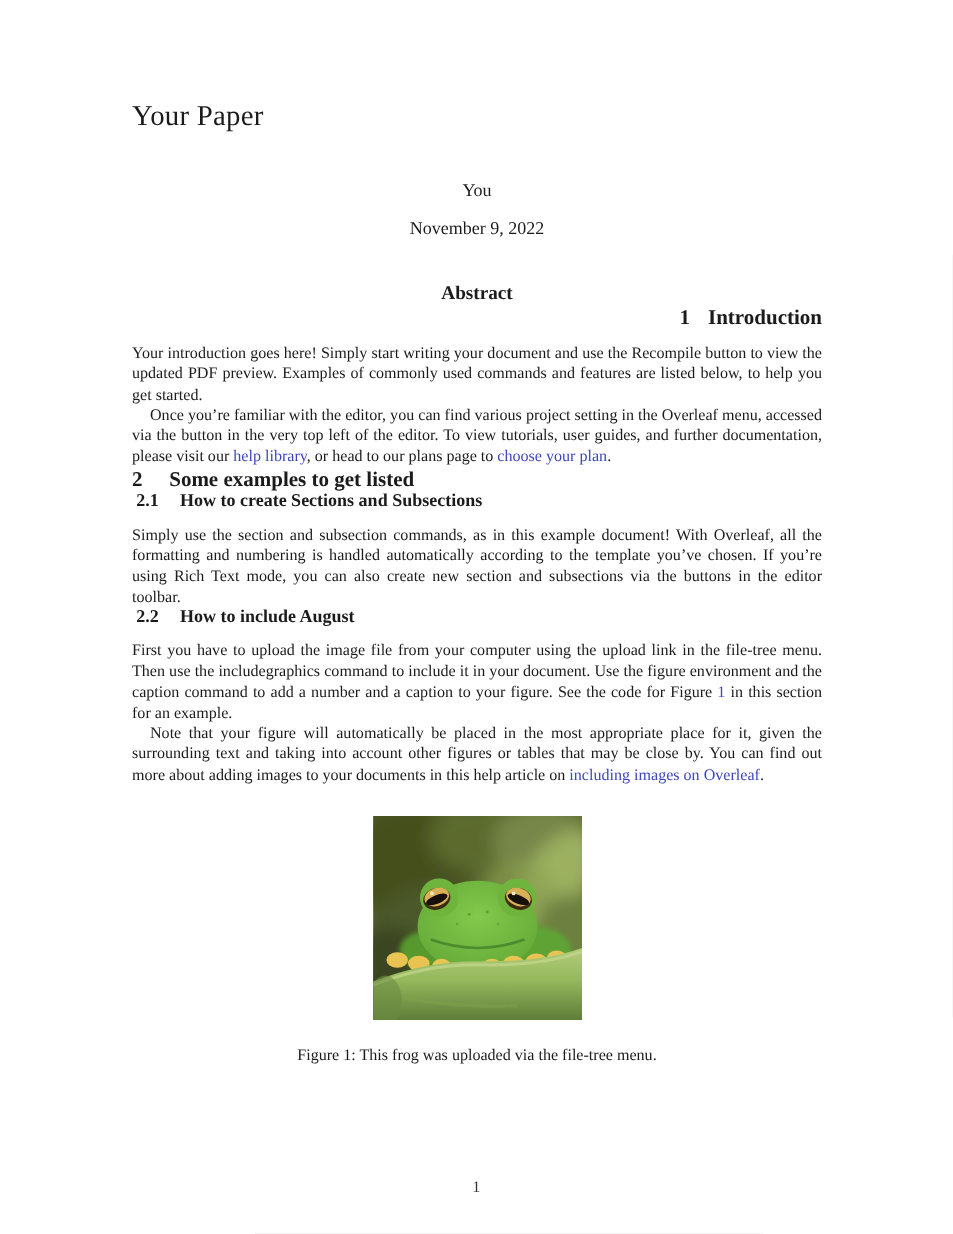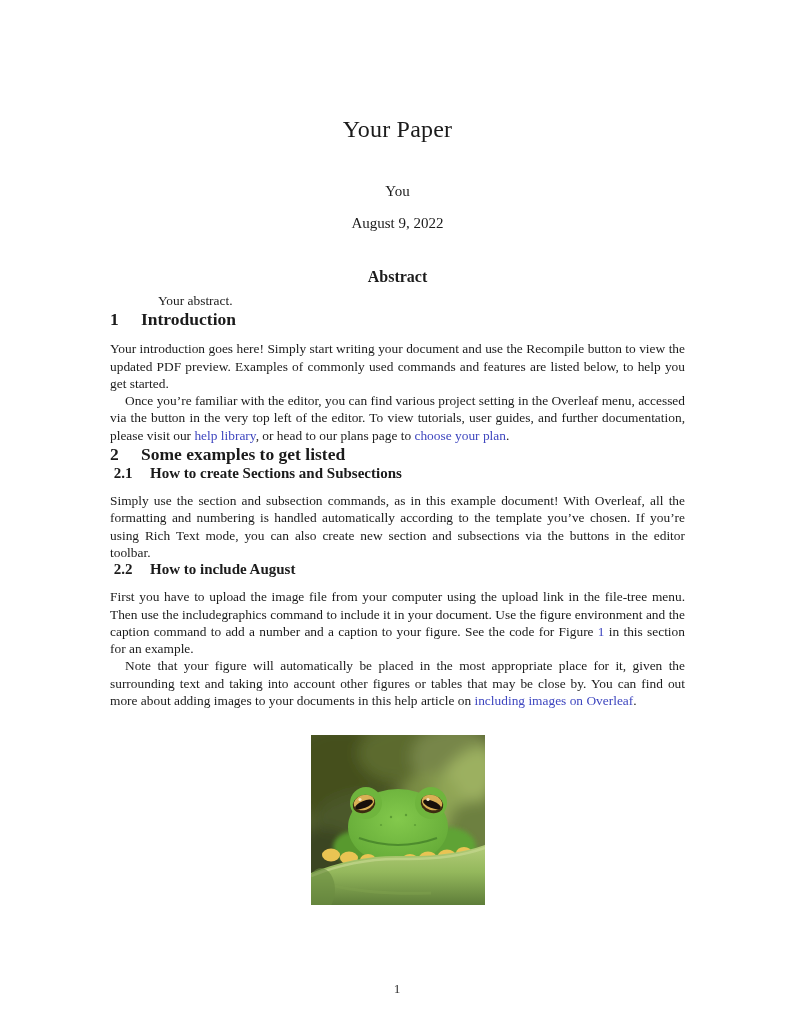--- a/index.html
+++ b/index.html
@@ -14,22 +14,21 @@
     overflow: hidden;
   }
   .content {
     position: absolute;
     left: 110px;
     right: 109px;
     top: 0;
   }
   .doc-title {
     margin: 0;
-    padding-top: 116px;
-    text-align: center;
+    padding-top: 84px;
     font-size: 24px;
     font-weight: 400;
     letter-spacing: 0.2px;
   }
   .doc-author {
     margin-top: 40px;
     text-align: center;
     font-size: 15px;
   }
   .doc-date {
@@ -47,21 +46,21 @@
     margin: 6px 33px 0 33px;
     text-indent: 15px;
     font-size: 13.4px;
     line-height: 17.3px;
   }
   h2.section {
     margin: 0;
     font-size: 17.5px;
     font-weight: 700;
   }
-  .sec-1 { margin-top: 29px; }
+  .sec-1 { margin-top: 29px; text-align: right; }
   .sec-2 { margin-top: 27px; }
   h3.subsection {
     margin: 0;
     font-size: 15px;
     font-weight: 700;
   }
   .sub-21 { margin-top: 20px; }
   .sub-22 { margin-top: 25px; }
   .secnum { display: inline-block; min-width: 16px; margin-right: 15px; }
   .secnum.sub { min-width: 26px; margin-right: 14px; text-align: center; }
@@ -103,24 +102,23 @@
   }
 </style>
 </head>
 <body>
 
 <div class="page">
   <div class="content">
 
     <h1 class="doc-title">Your Paper</h1>
     <div class="doc-author">You</div>
-    <div class="doc-date">August 9, 2022</div>
+    <div class="doc-date">November 9, 2022</div>
 
     <div class="abstract-heading">Abstract</div>
-    <p class="abstract-text">Your abstract.</p>
 
     <h2 class="section sec-1"><span class="secnum">1</span><span>Introduction</span></h2>
 
     <p class="body-par first">Your introduction goes here! Simply start writing your document and use the Recompile button to view the updated PDF preview. Examples of commonly used commands and features are listed below, to help you get started.</p>
 
     <p class="body-par indent"><span>Once you’re familiar with the editor, you can find various project setting in the Overleaf menu, accessed via the button in the very top left of the editor. To view tutorials, user guides, and further documentation, please visit our </span><a class="doclink" style="color: rgb(62, 70, 191);">help library</a><span>, or head to our plans page to </span><a class="doclink" style="color: rgb(62, 70, 191);">choose your plan</a><span>.</span></p>
 
     <h2 class="section sec-2"><span class="secnum">2</span><span>Some examples to get listed</span></h2>
 
     <h3 class="subsection sub-21"><span class="secnum sub">2.1</span><span>How to create Sections and Subsections</span></h3>
@@ -198,17 +196,18 @@
             <ellipse cx="153" cy="118" rx="8" ry="6"></ellipse>
           </g>
           <path d="M 0 138 Q 45 120 90 121 Q 140 122 174 110 L 174 170 L 0 170 Z" fill="url(#branchGrad)"></path>
           <path d="M 0 141 Q 45 123 90 124 Q 140 125 174 113" stroke="#c4d78e" stroke-width="2.5" fill="none" opacity="0.7"></path>
           <path d="M 20 150 Q 60 160 120 158" stroke="#7fa14e" stroke-width="3" fill="none" opacity="0.5"></path>
           <ellipse cx="10" cy="155" rx="14" ry="22" fill="#6b8c41" opacity="0.6"></ellipse>
         </g>
       </svg>
     </div>
 
+    <div class="figure-caption">Figure 1: This frog was uploaded via the file-tree menu.</div>
 
   </div>
 
   <div class="page-number">1</div>
 </div>
 
 </body></html>

